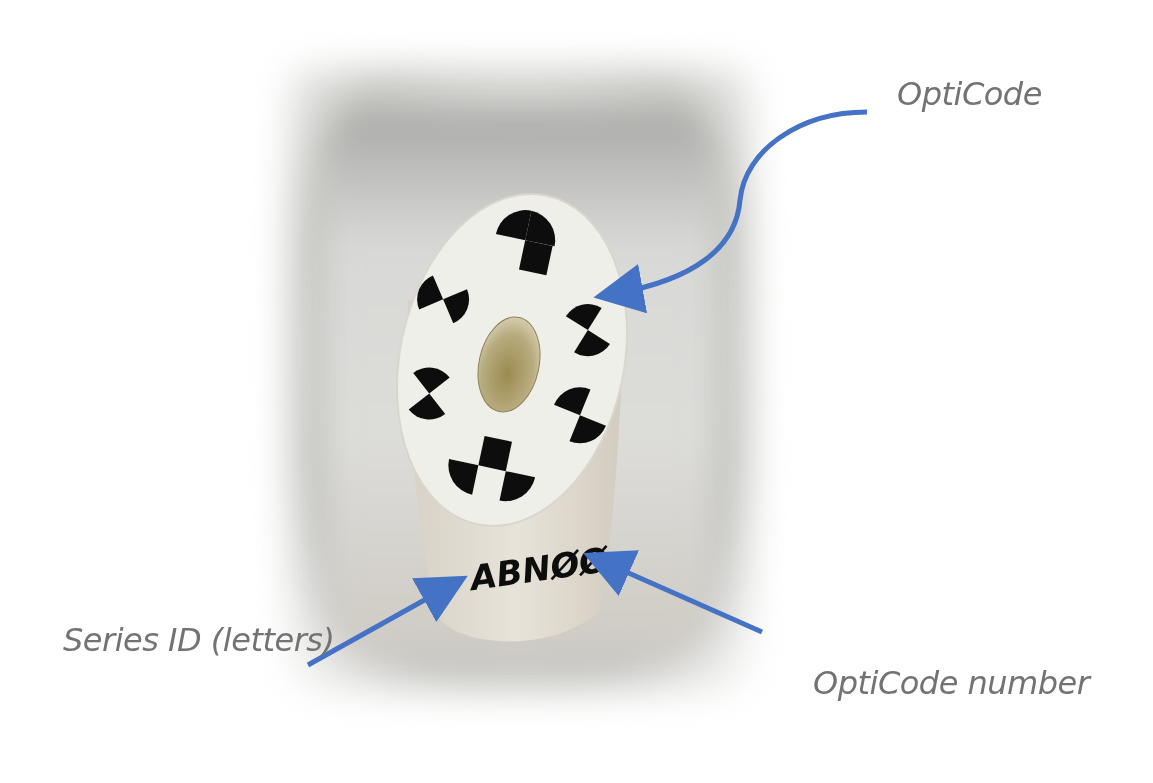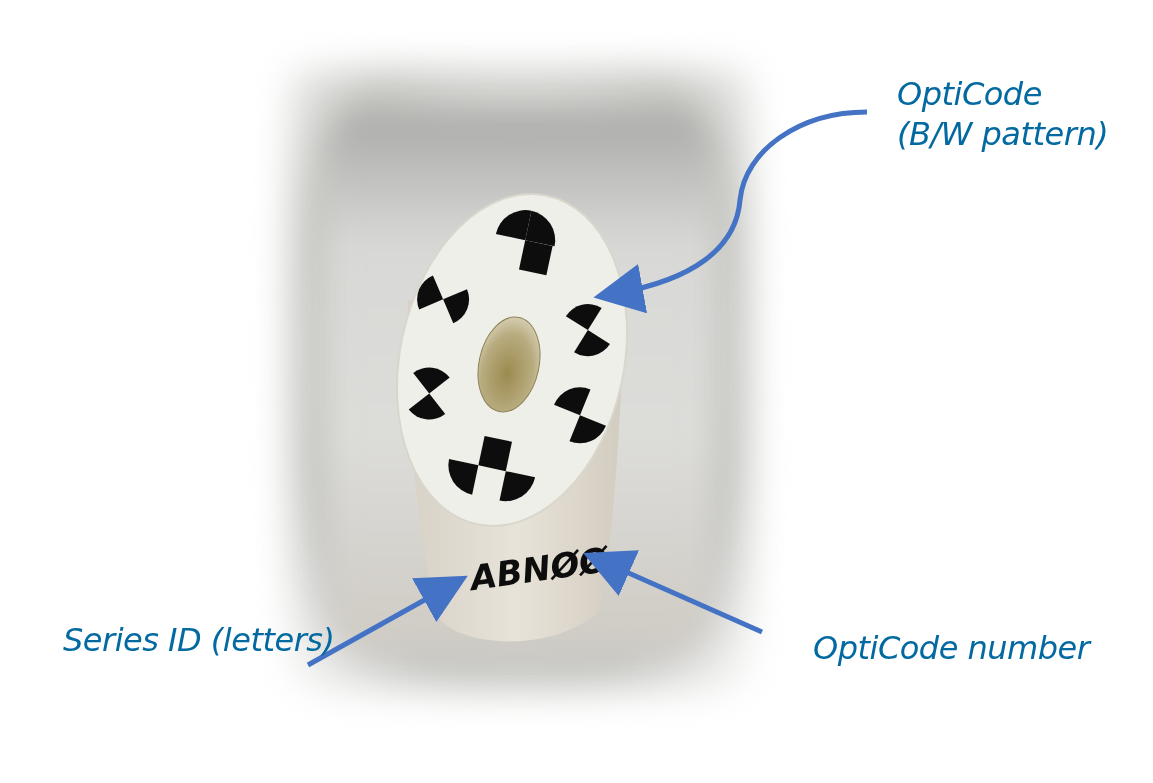--- a/index.html
+++ b/index.html
@@ -14,21 +14,21 @@
       filter: blur(18px);
     }
     .photo-inner {
       position: absolute; left: 330px; top: 110px; width: 380px; height: 540px;
       background: linear-gradient(180deg, #a9a9a7 0%, #d8d8d6 25%, #dcdcd9 60%, #cfcbc4 100%);
       border-radius: 40px;
       filter: blur(14px);
     }
     svg.scene { position: absolute; left: 0; top: 0; }
     .label {
-      position: absolute; font-style: italic; color: #0369a1; font-size: 32px; line-height: 40px;
+      position: absolute; font-style: italic; color: #737373; font-size: 32px; line-height: 40px;
       font-family: "DejaVu Sans", sans-serif; letter-spacing: -0.5px;
     }
   </style>
 </head>
 <body>
 
 <div class="photo-bg"></div>
 <div class="photo-inner"></div>
 
 <svg class="scene" width="1153" height="783" viewBox="0 0 1153 783">
@@ -95,22 +95,21 @@
 
   <text x="470" y="582" font-family="DejaVu Sans, sans-serif" font-weight="bold" font-style="italic" font-size="34" fill="#0d0d0d" transform="rotate(-8 530 570)">ABNØØ</text>
 
   <path d="M867,112 C800,112 745,150 740,200 C736,250 690,280 618,293" fill="none" stroke="#4472c4" stroke-width="5" marker-end="url(#ah)"></path>
   <path d="M308,665 L446,588" fill="none" stroke="#4472c4" stroke-width="5" marker-end="url(#ah)"></path>
   <path d="M762,632 L606,563" fill="none" stroke="#4472c4" stroke-width="5" marker-end="url(#ah)"></path>
 </svg>
 
 <div class="label" style="left:897px; top:74px;">
   <div>OptiCode</div>
-  <div>(B/W pattern)</div>
 </div>
 
 <div class="label" style="left:36px; top:620px;margin-left:27px;">
   <div>Series ID (letters)</div>
 </div>
 
-<div class="label" style="left:813px; top:628px;font-style:italic;">
+<div class="label" style="left:813px; top:663px;font-style:italic;">
   <div>OptiCode number</div>
 </div>
 
 </body></html>

